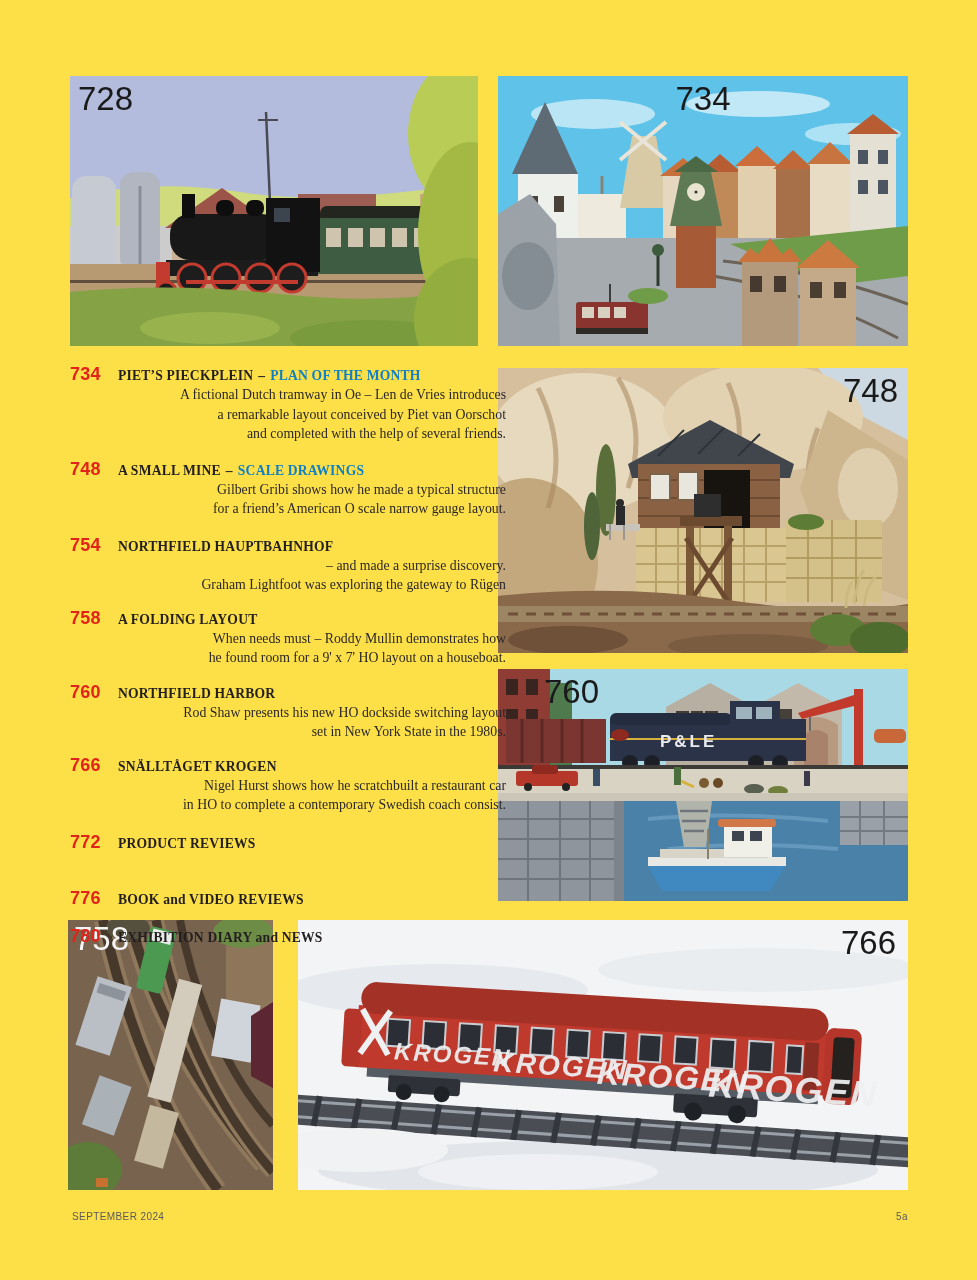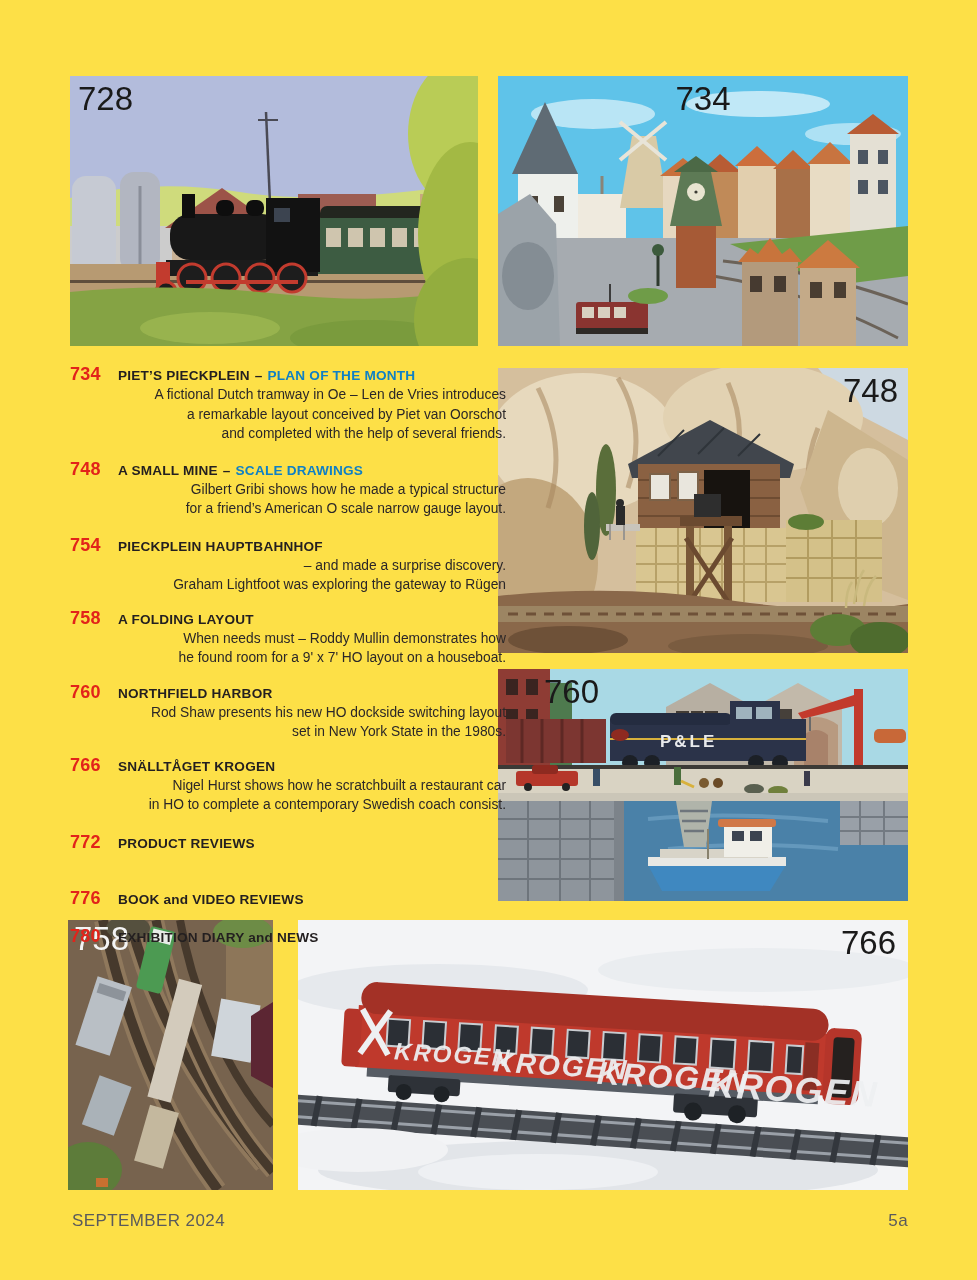--- a/index.html
+++ b/index.html
@@ -6,29 +6,29 @@
   .page{position:relative;width:977px;height:1280px;background:#fde047;overflow:hidden;
         font-family:"Liberation Sans",sans-serif;color:#231f20;}
   .photo{position:absolute;overflow:hidden;background:#cccccc;}
   .photo svg{display:block;width:100%;height:100%;}
   .plabel{position:absolute;font-size:33px;line-height:1;font-weight:400;color:#1a1a1a;
           letter-spacing:0;}
   .plabel.white{color:#f4f4f4;}
   .toc{position:absolute;left:70px;top:364px;width:436px;}
   .toc-entry{display:flex;align-items:baseline;}
   .toc-num{flex:0 0 48px;font-size:18px;font-weight:700;color:#e2231a;letter-spacing:.2px;}
-  .toc-body{flex:1;}
+  .toc-body{flex:1;font-family:Liberation Serif, serif;}
   .toc-title{font-size:13.6px;font-weight:700;color:#231f20;letter-spacing:.2px;line-height:18px;}
   .toc-sep{font-weight:700;color:#231f20;margin:0 5px;}
   .toc-tag{color:#0f80c5;font-weight:700;}
   .toc-desc{font-size:13.8px;line-height:19.5px;color:#2b2728;text-align:right;}
   .mb15{margin-bottom:15px}.mb16{margin-bottom:16px}.mb13{margin-bottom:13px}
   .mb14{margin-bottom:14px}.mb17{margin-bottom:17px}.mb18{margin-bottom:35px}
   .footer{position:absolute;left:72px;right:69px;top:1211px;display:flex;
-          justify-content:space-between;font-size:17px;color:#5a5a5c;letter-spacing:.4px;}
+          justify-content:space-between;font-size:10px;color:#5a5a5c;letter-spacing:.4px;}
   .krogen{font-style:italic;font-weight:700;fill:#eef0f2;opacity:.93;letter-spacing:2px;}
 </style>
 </head>
 <body>
 
 <div class="page">
 
   <div class="photo" style="left:70px;top:76px;width:408px;height:270px;">
     <svg viewBox="0 0 408 270" preserveAspectRatio="none">
       <rect x="0" y="0" width="408" height="135" fill="#b3bcdc"></rect>
@@ -395,21 +395,21 @@
       <div class="toc-body">
         <div class="toc-title"><span>A SMALL MINE</span><span class="toc-sep">–</span><span class="toc-tag">SCALE DRAWINGS</span></div>
         <div class="toc-desc">Gilbert Gribi shows how he made a typical structure</div>
         <div class="toc-desc">for a friend’s American O scale narrow gauge layout.</div>
       </div>
     </div>
 
     <div class="toc-entry mb13">
       <div class="toc-num">754</div>
       <div class="toc-body">
-        <div class="toc-title"><span>PIECKPLEIN HAUPTBAHNHOF</span></div>
+        <div class="toc-title"><span>NORTHFIELD HAUPTBAHNHOF</span></div>
         <div class="toc-desc">– and made a surprise discovery.</div>
         <div class="toc-desc">Graham Lightfoot was exploring the gateway to Rügen</div>
       </div>
     </div>
 
     <div class="toc-entry mb14">
       <div class="toc-num">758</div>
       <div class="toc-body">
         <div class="toc-title"><span>A FOLDING LAYOUT</span></div>
         <div class="toc-desc">When needs must – Roddy Mullin demonstrates how</div>

